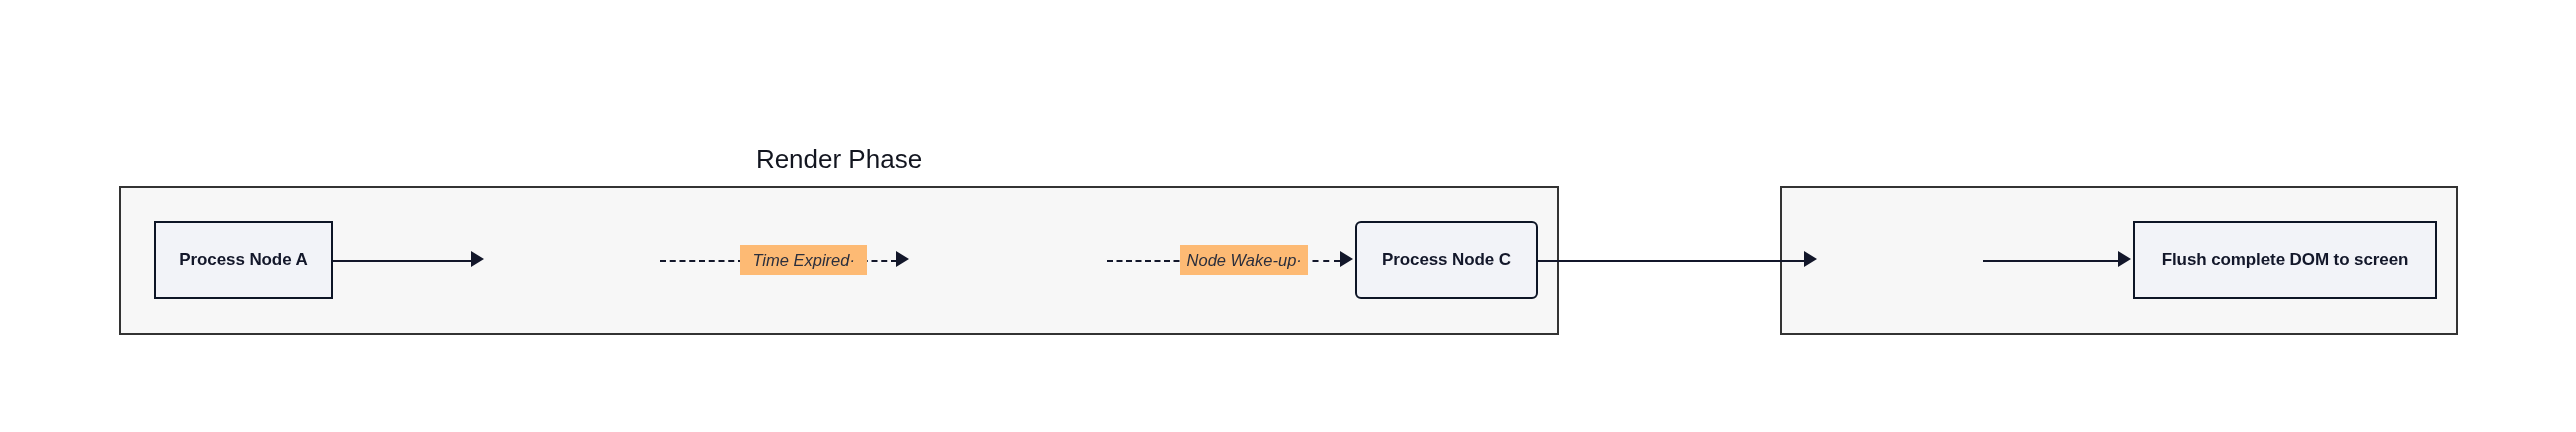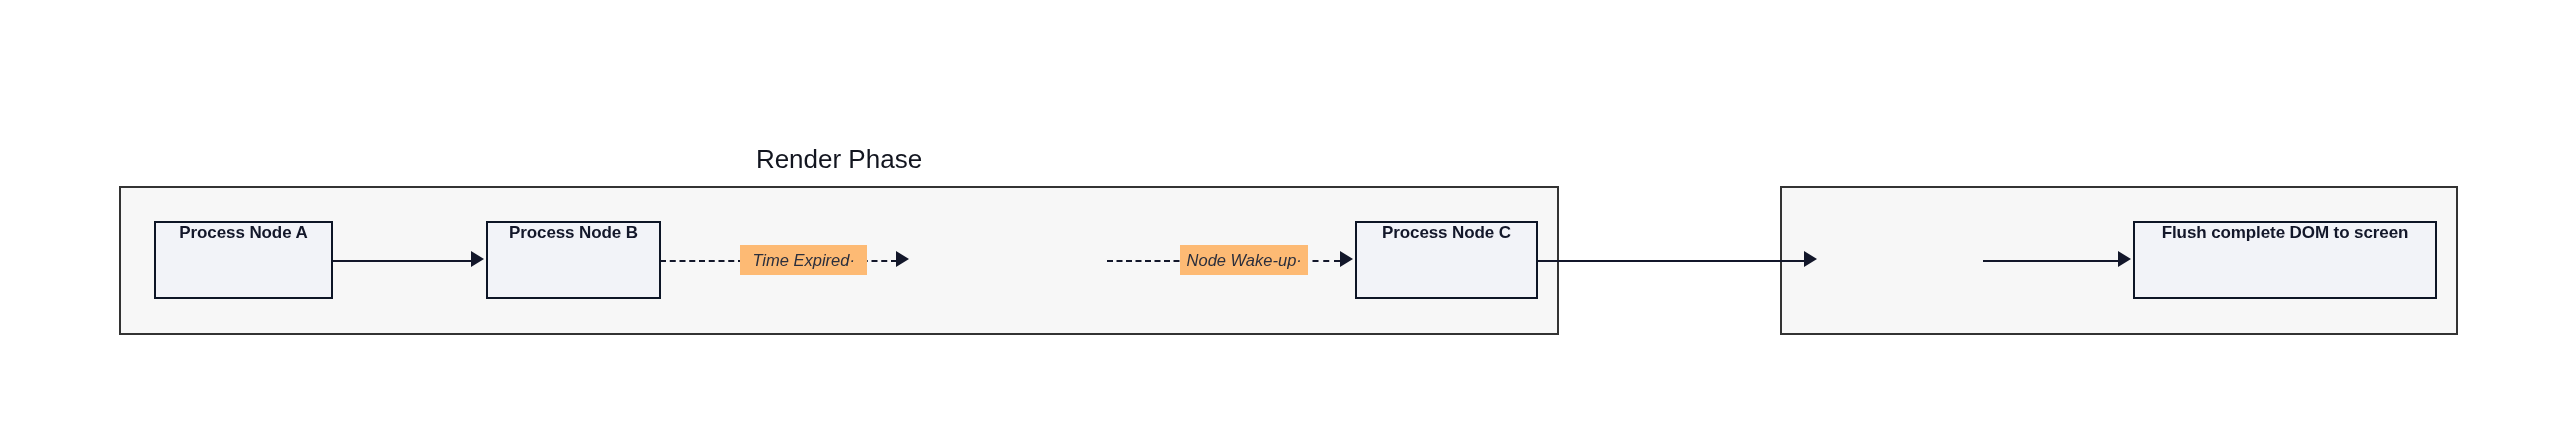--- a/index.html
+++ b/index.html
@@ -46,35 +46,36 @@
 
   
   .node {
     position: absolute;
     box-sizing: border-box;
     top: 200px;
     height: 78px;
     background: #f2f3f8;
     border: 2.4px solid #0d1526;
     display: flex;
+    align-items: center;
     justify-content: center;
     z-index: 4;
   }
   .node-label {
     font-size: 17px;
     font-weight: bold;
     color: #13172a;
     white-space: nowrap;
     letter-spacing: -0.1px;
   }
 
   #node-a      { left: 154px;  width: 179px; }
   #node-b      { left: 486px;  width: 175px; }
   #node-yield  { left: 911px; width: 196px; }
-  #node-c      { left: 1355px; width: 183px; }
+  #node-c      { left: 1355px; width: 183px; border-radius: 6px; }
   #node-commit { left: 1819px; width: 164px; }
   #node-flush  { left: 2133px; width: 304px; }
 
   
   .conn {
     position: absolute;
     top: 239px;
     height: 2.4px;
     z-index: 2;
   }
@@ -158,23 +159,20 @@
   <div class="conn solid" id="conn-c-commit"></div>
   <div class="arrowhead" id="arrow-c-commit"></div>
 
   <div class="conn solid" id="conn-commit-fl"></div>
   <div class="arrowhead" id="arrow-commit-fl"></div>
 
   <div class="node" id="node-a">
     <span class="node-label">Process Node A</span>
   </div>
 
-  <div class="node" id="node-b">
-    <span class="node-label">Process Node B</span>
-  </div>
 
 
   <div class="node" id="node-c">
     <span class="node-label">Process Node C</span>
   </div>
 
 
   <div class="node" id="node-flush">
     <span class="node-label">Flush complete DOM to screen</span>
   </div>

